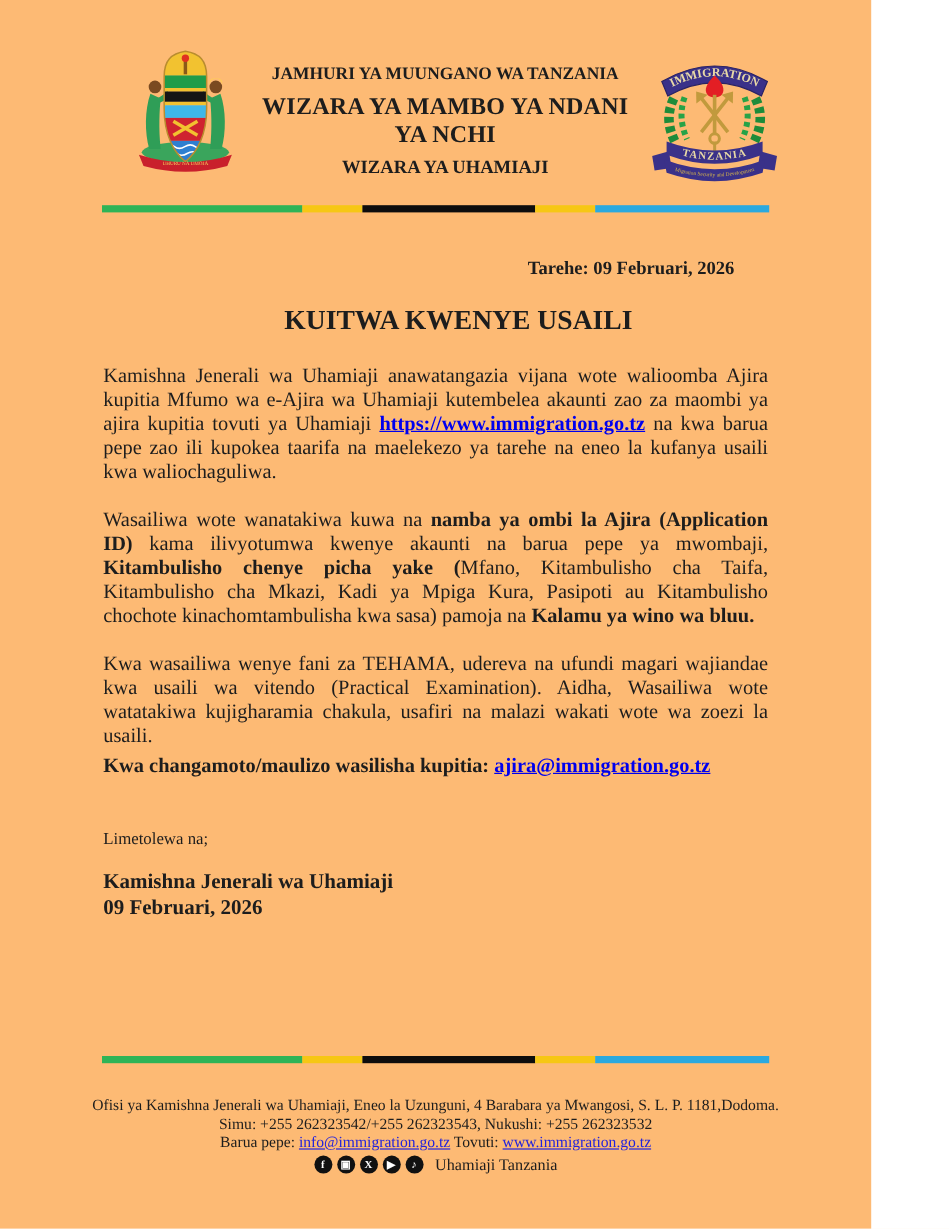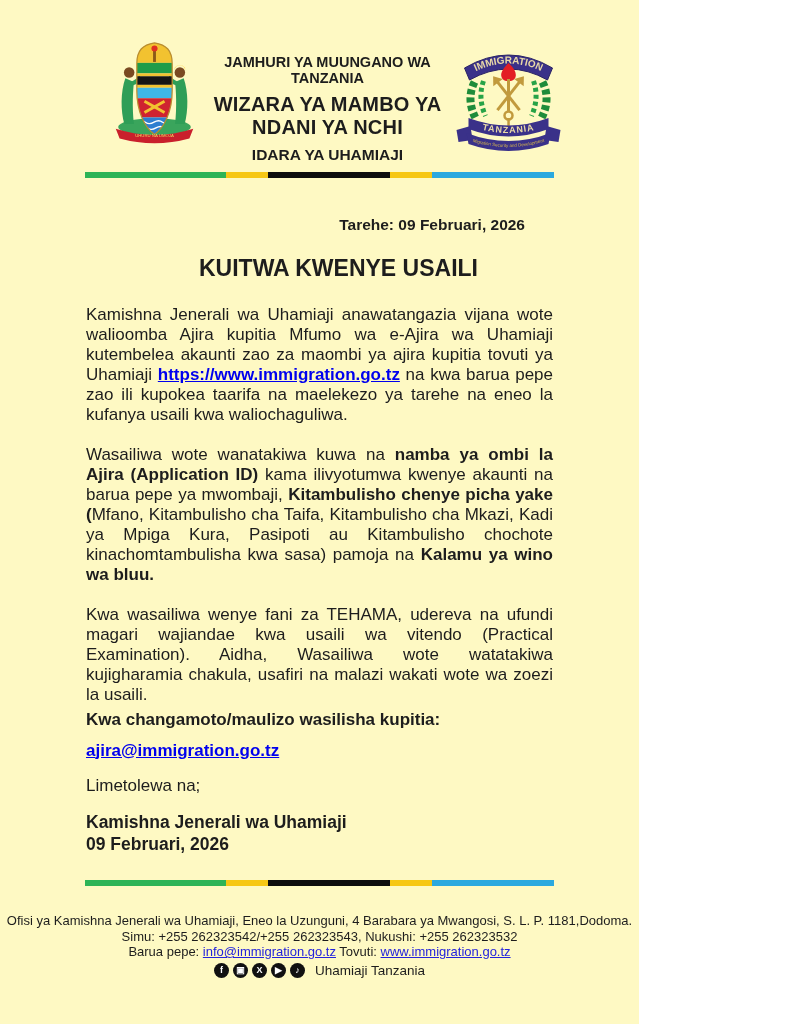--- a/index.html
+++ b/index.html
@@ -1,18 +1,18 @@
 <!DOCTYPE html>
 <html><head>
 <meta charset="utf-8">
 <style>
   html,body{margin:0;padding:0;background:#ffffff;}
   .page{
-    width:639px;height:1024px;background:#fef9c3;overflow:hidden;
-    font-family:Liberation Sans, sans-serif;color:#1d1d1d;box-sizing:border-box;
+    width:726px;height:1024px;background:#fdba74;overflow:hidden;
+    font-family:Liberation Serif, serif;color:#1d1d1d;box-sizing:border-box;
     position:relative;
   }
   
   .header{display:flex;justify-content:space-between;align-items:flex-start;padding:38px 74px 0 106px;}
   .header-text{flex:1;text-align:center;padding-top:16px;}
   .h-line1{font-size:14.5px;font-weight:bold;margin:0 0 7px;}
   .h-line2{font-size:20px;font-weight:bold;margin:0 0 7px;letter-spacing:.2px;}
   .h-line3{font-size:15.5px;font-weight:bold;margin:0;}
   .logo-box{flex:0 0 auto;}
   
@@ -22,21 +22,21 @@
   
   .date-row{text-align:right;padding-right:114px;margin-top:38px;font-weight:bold;font-size:15.5px;}
   .doc-title{text-align:center;font-size:23px;font-weight:bold;margin-top:21px;padding-left:38px;}
   .content{padding:0 86px;}
   .para{font-size:17px;line-height:20px;text-align:justify;margin:20px 0 0;}
   .para.first{margin-top:23px;}
   .para.tight{margin-bottom:0;}
   b.inline-bold{font-weight:bold;}
   a.doc-link{color:#0000ee;font-weight:bold;text-decoration:underline;}
   .contact-line{font-size:17px;line-height:30.5px;margin:0;font-weight:bold;text-align:left;}
-  .issued{margin:10px 0 0;font-size:17px;}
+  .issued{margin:38px 0 0;font-size:14px;}
   .sign-block{margin:15px 0 0;font-weight:bold;font-size:17.5px;line-height:22px;}
   
   .footer{position:absolute;left:0;right:0;top:872px;}
   .footer-text{text-align:center;font-size:13px;line-height:15.5px;margin-top:27px;}
   .footer-text p{margin:0;}
   a.footer-link{color:#2323dd;text-decoration:underline;}
   .social-row{display:flex;justify-content:center;align-items:center;gap:4px;margin-top:3px;font-size:13.5px;}
   .social-icon{width:15px;height:15px;border-radius:50%;background:#111;color:#fff;display:inline-flex;
     align-items:center;justify-content:center;font-size:9px;font-weight:bold;line-height:1;}
   .social-caption{margin-left:6px;}
@@ -86,21 +86,21 @@
         <path d="M48.5,5 C36,7 30,13 30,27 L30,55 C30,77 38,93 48.5,101 C59,93 67,77 67,55 L67,27 C67,13 61,7 48.5,5 Z" fill="none" stroke="#b98d2f" stroke-width="1.3"></path>
 
         <path d="M8,95 Q48.5,108 89,95 L85,105 Q48.5,115 12,105 Z" fill="#c9202c"></path>
         <text x="48.5" y="104" font-size="4.5" fill="#f4d060" text-anchor="middle">UHURU NA UMOJA</text>
       </svg>
     </span>
 
     <div class="header-text">
       <p class="h-line1">JAMHURI YA MUUNGANO WA TANZANIA</p>
       <p class="h-line2">WIZARA YA MAMBO YA NDANI YA NCHI</p>
-      <p class="h-line3">IDARA YA UHAMIAJI</p>
+      <p class="h-line3">WIZARA YA UHAMIAJI</p>
     </div>
 
     <span class="logo-box">
       <svg width="113" height="120" viewBox="0 0 112 120">
 
         <path d="M12,30 Q56,4 100,30 L95,42 Q56,20 17,42 Z" fill="#3a3189" stroke="#2a2364" stroke-width="1"></path>
         <path id="arcT" d="M16,37 Q56,14 96,37" fill="none"></path>
         <text font-size="10" font-weight="bold" fill="#e8d9a6">
           <textPath href="#arcT" startOffset="50%" text-anchor="middle">IMMIGRATION</textPath>
         </text>

